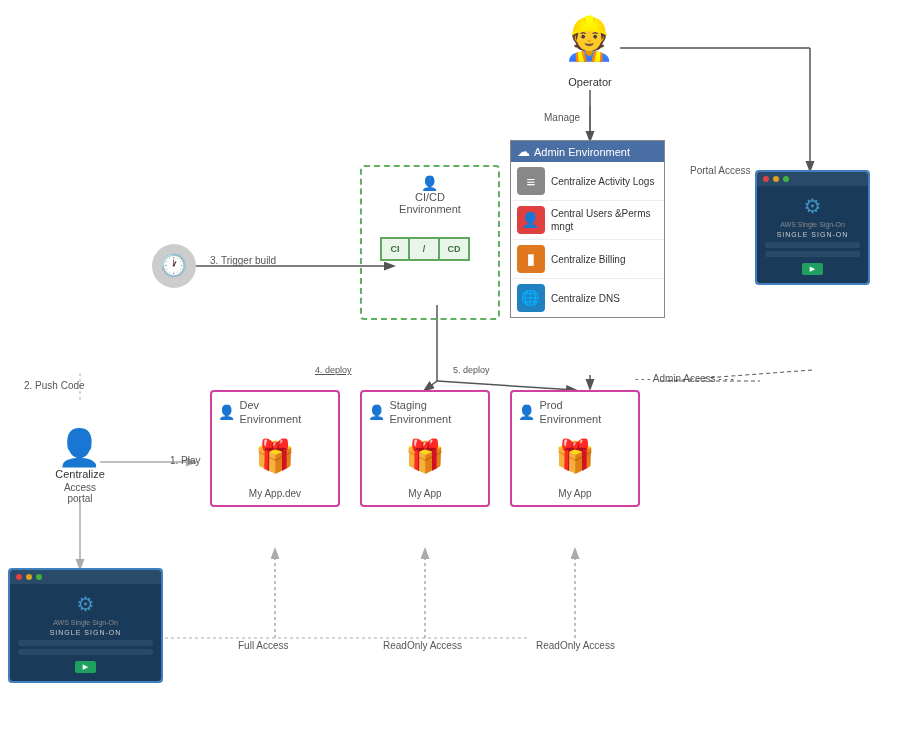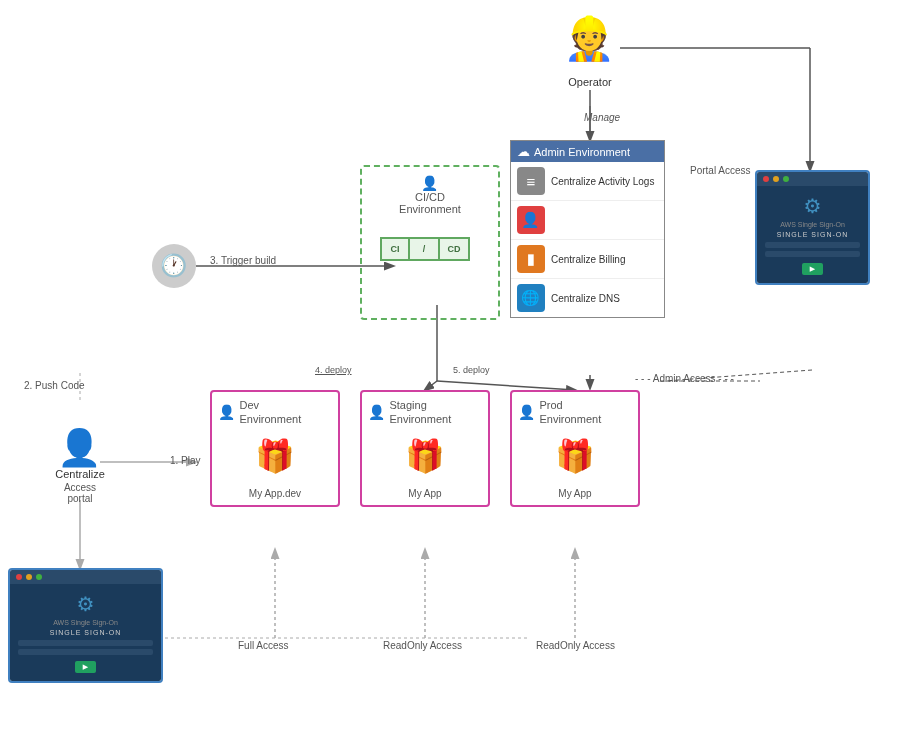--- a/index.html
+++ b/index.html
@@ -307,21 +307,21 @@
     }
 
     
 
     
     .label {
       position: absolute;
       font-size: 10px;
       color: #555;
     }
-    .manage-label { top: 112px; left: 584px; font-style: italic; }
+    .manage-label { top: 112px; left: 544px; }
     .portal-access-label { top: 165px; left: 690px; }
     .admin-access-label { top: 373px; left: 640px; }
     .push-code-label { top: 360px; left: 32px; }
     .trigger-build-label { top: 258px; left: 210px; }
     .play-label { top: 462px; left: 175px; }
     .deploy4-label { top: 372px; left: 315px; font-size: 9px; }
     .deploy5-label { top: 372px; left: 455px; font-size: 9px; }
     .full-access-label { top: 638px; left: 248px; }
     .readonly1-label { top: 638px; left: 385px; }
     .readonly2-label { top: 638px; left: 540px; }
@@ -403,20 +403,21 @@
     <div class="admin-env-header">
       <span class="admin-env-header-icon">☁</span>
       <span>Admin Environment</span>
     </div>
     <div class="admin-env-row">
       <div class="admin-icon-box icon-gray">≡</div>
       <div class="admin-env-text">Centralize Activity Logs</div>
     </div>
     <div class="admin-env-row">
       <div class="admin-icon-box icon-red">👤</div>
+      <div class="admin-env-text">Central Users &amp;Perms mngt</div>
     </div>
     <div class="admin-env-row">
       <div class="admin-icon-box icon-orange">▮</div>
       <div class="admin-env-text">Centralize Billing</div>
     </div>
     <div class="admin-env-row">
       <div class="admin-icon-box icon-blue">🌐</div>
       <div class="admin-env-text">Centralize DNS</div>
     </div>
   </div>

